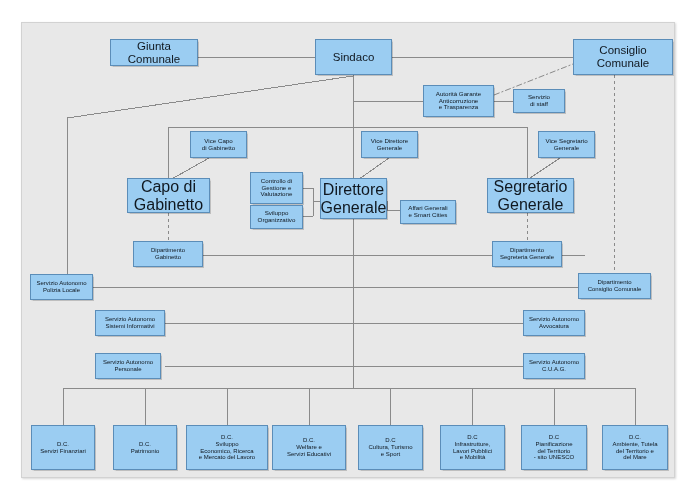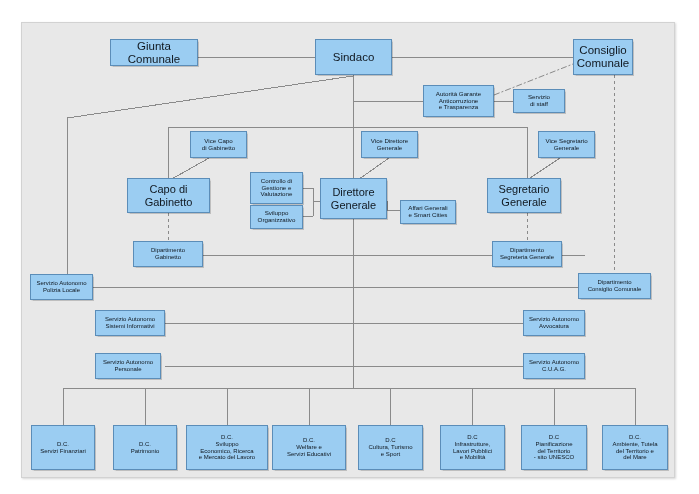--- a/index.html
+++ b/index.html
@@ -45,21 +45,21 @@
     color: #101820;
     display: flex;
     align-items: center;
     justify-content: center;
     text-align: center;
     line-height: 1.12;
     white-space: pre-line;
     box-shadow: 0.5px 0.5px 1px rgba(0,0,0,0.18);
   }
   .lvl1 { font-size: 11.5px; }
-  .lvl2 { font-size: 11px; }
+  .lvl2 { font-size: 16px; }
   .small { font-size: 6.2px; }
   .tiny { font-size: 6.0px; }
   .dc { font-size: 6.0px; }
 </style>
 </head>
 <body>
 
 <div id="chart-root">
 
   <div class="panel"></div>
@@ -131,41 +131,41 @@
     </g>
     <g stroke="#8a8a8a" stroke-width="1" fill="none">
 
       <line x1="494" y1="95" x2="573" y2="64" stroke-dasharray="6,2,2,2"></line>
     </g>
   </svg>
 
   <div class="node lvl1" style="left:110px; top:39px; width:88px; height:27px;">Giunta
 Comunale</div>
   <div class="node lvl1" style="left:315px; top:39px; width:77px; height:36px;">Sindaco</div>
-  <div class="node lvl1" style="left:573px; top:39px; width:60px; height:36px;">Consiglio
+  <div class="node lvl1" style="left:573px; top:39px; width:100px; height:36px;">Consiglio
 Comunale</div>
 
   <div class="node small" style="left:423px; top:85px; width:71px; height:32px;">Autorità Garante
 Anticorruzione
 e Trasparenza</div>
   <div class="node small" style="left:513px; top:89px; width:52px; height:24px;">Servizio
 di staff</div>
 
   <div class="node small" style="left:190px; top:131px; width:57px; height:27px;">Vice Capo
 di Gabinetto</div>
   <div class="node small" style="left:361px; top:131px; width:57px; height:27px;">Vice Direttore
 Generale</div>
   <div class="node small" style="left:538px; top:131px; width:57px; height:27px;">Vice Segretario
 Generale</div>
 
   <div class="node lvl2" style="left:127px; top:178px; width:83px; height:35px;">Capo di
 Gabinetto</div>
   <div class="node lvl2" style="left:320px; top:178px; width:67px; height:41px;">Direttore
 Generale</div>
-  <div class="node lvl2" style="left:487px; top:178px; width:74px; height:35px;">Segretario
+  <div class="node lvl2" style="left:487px; top:178px; width:87px; height:35px;">Segretario
 Generale</div>
 
   <div class="node small" style="left:250px; top:172px; width:53px; height:32px;">Controllo di
 Gestione e
 Valutazione</div>
   <div class="node small" style="left:250px; top:205px; width:53px; height:24px;">Sviluppo
 Organizzativo</div>
   <div class="node small" style="left:400px; top:200px; width:56px; height:24px;">Affari Generali
 e Smart Cities</div>
 

